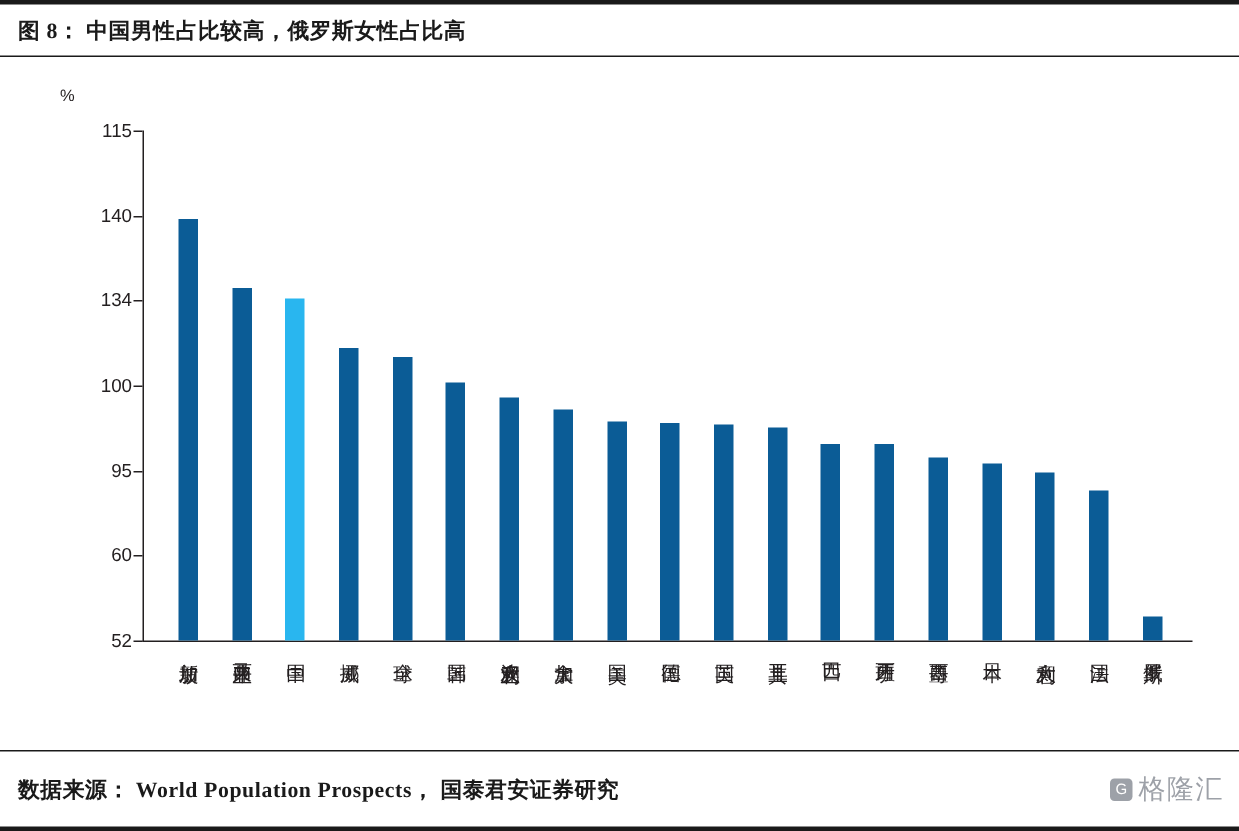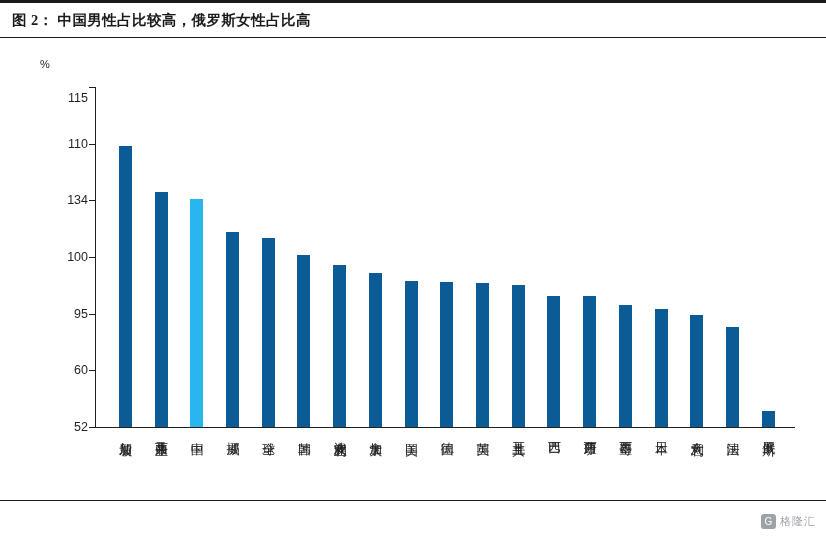--- a/index.html
+++ b/index.html
@@ -93,21 +93,21 @@
     height: 15px;
     border-radius: 3px;
     background: #8d9199;
     color: #ffffff;
     font-size: 10px;
     line-height: 15px;
     text-align: center;
     font-family: "Liberation Sans", sans-serif;
   }
   .wm-text {
-    font-size: 11px;
+    font-size: 18px;
     color: #8d9199;
     letter-spacing: 1px;
   }
   
   .chart {
     position: absolute;
     left: 0;
     top: 38px;
     width: 826px;
     height: 462px;
@@ -198,34 +198,34 @@
     white-space: nowrap;
     transform: translateX(-50%);
   }
 </style>
 </head>
 <body>
 
 <div class="page">
 
   <div class="title-bar">
-    <div class="title-text">图 2： 中国男性占比较高，俄罗斯女性占比高</div>
+    <div class="title-text">图 8： 中国男性占比较高，俄罗斯女性占比高</div>
   </div>
   <div class="title-rule"></div>
 
   <div class="chart">
     <div class="y-unit">%</div>
     <div class="ytick-labels">
         <div class="ytick" style="top: 340px;">52</div>
         <div class="ytick" style="top: 283.333px;">60</div>
         <div class="ytick" style="top: 226.667px;">95</div>
         <div class="ytick" style="top: 170px;">100</div>
         <div class="ytick" style="top: 113.333px;">134</div>
-        <div class="ytick" style="top: 56.6667px;">110</div>
-        <div class="ytick" style="top: 11px;">115</div>
+        <div class="ytick" style="top: 56.6667px;">140</div>
+        <div class="ytick" style="top: 0px;">115</div>
       </div>
     <div class="axis-y"></div>
     <div class="axis-x"></div>
     <div class="bars">
         <div class="bar-slot" style="left: 12.5px; width: 35.7143px;">
           <div class="bar" style="height: 281.067px;"></div>
         </div>
         <div class="bar-slot" style="left: 48.2143px; width: 35.7143px;">
           <div class="bar" style="height: 234.6px;"></div>
         </div>
@@ -305,19 +305,22 @@
   <div class="ytick-mark" style="top: 389px;"></div>
       <div class="ytick-mark" style="top: 332.333px;"></div>
       <div class="ytick-mark" style="top: 275.667px;"></div>
       <div class="ytick-mark" style="top: 219px;"></div>
       <div class="ytick-mark" style="top: 162.333px;"></div>
       <div class="ytick-mark" style="top: 105.667px;"></div>
       <div class="ytick-mark" style="top: 49px;"></div>
     </div>
 
   <div class="footer-rule"></div>
+  <div class="footer-bar">
+    <div class="footer-text">数据来源： World Population Prospects， 国泰君安证券研究</div>
+  </div>
 
   <div class="watermark">
     <div class="wm-badge">G</div>
     <div class="wm-text">格隆汇</div>
   </div>
 
 </div>
 
 </body></html>

